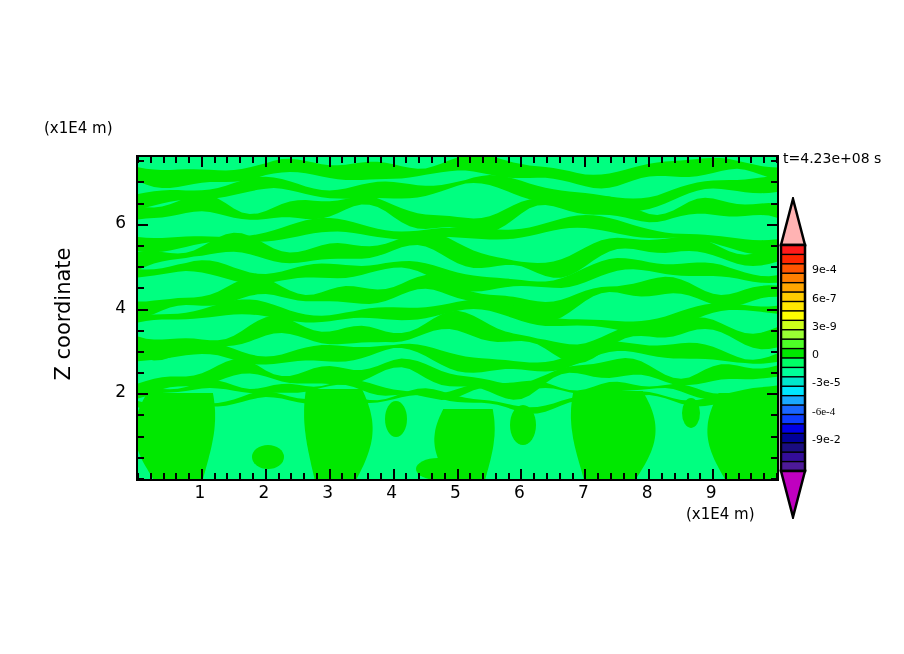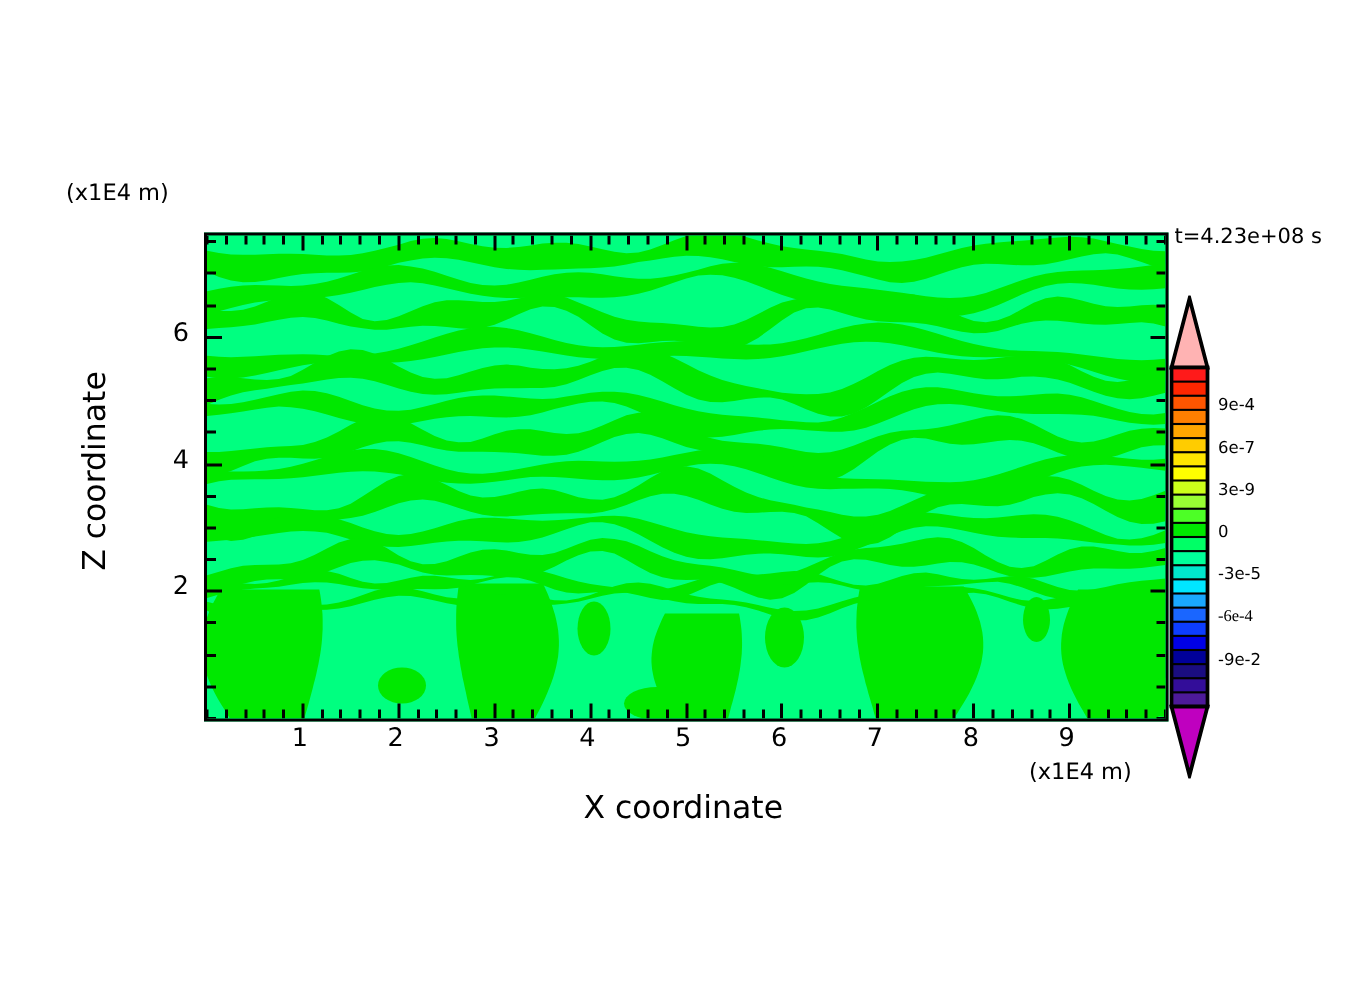--- a/index.html
+++ b/index.html
@@ -366,21 +366,20 @@
       <div class="xticklabel" style="left: 568.3px;">7</div>
       <div class="xticklabel" style="left: 632.2px;">8</div>
       <div class="xticklabel" style="left: 696.1px;">9</div>
     </div>
   <div id="yticklabels">
       <div class="yticklabel" style="top: 381.263px;">2</div>
       <div class="yticklabel" style="top: 296.526px;">4</div>
       <div class="yticklabel" style="top: 211.789px;">6</div>
     </div>
 
-  <div class="xaxis-title">X coordinate</div>
   <div class="yaxis-title">Z coordinate</div>
 
   <div class="unit-bottom-right">(x1E4 m)</div>
 
   <div id="colorbar">
     <svg id="colorbar-svg" width="28" height="322" viewBox="0 0 28 322">
         <polygon points="14,2 26,48 2,48" fill="#ffb3b3" stroke="#000" stroke-width="2.5"></polygon>
         <rect x="2" y="48" width="24" height="9.816666666666666" fill="#ff1a1a" stroke="#000" stroke-width="1.4"></rect>
         <rect x="2" y="57.416666666666664" width="24" height="9.816666666666666" fill="#ff2600" stroke="#000" stroke-width="1.4"></rect>
         <rect x="2" y="66.83333333333333" width="24" height="9.816666666666666" fill="#ff5500" stroke="#000" stroke-width="1.4"></rect>

